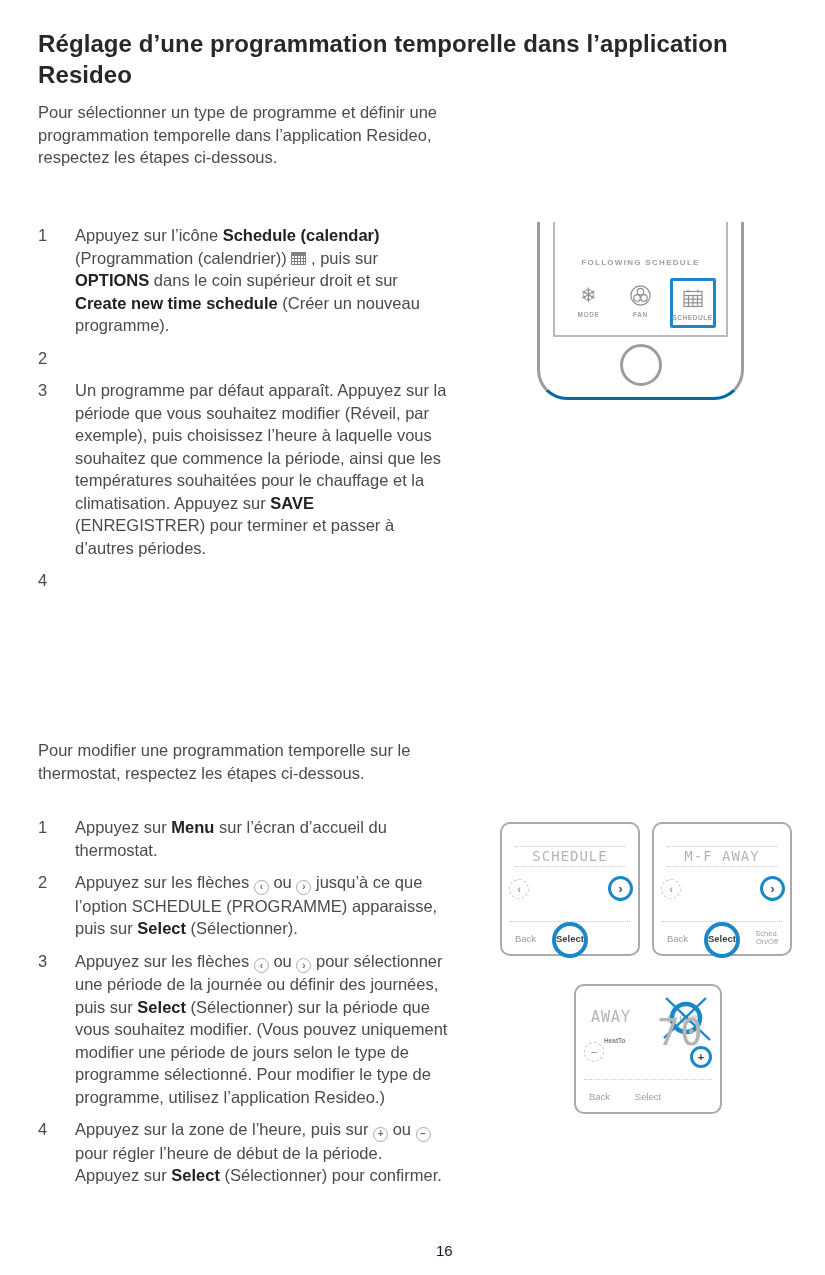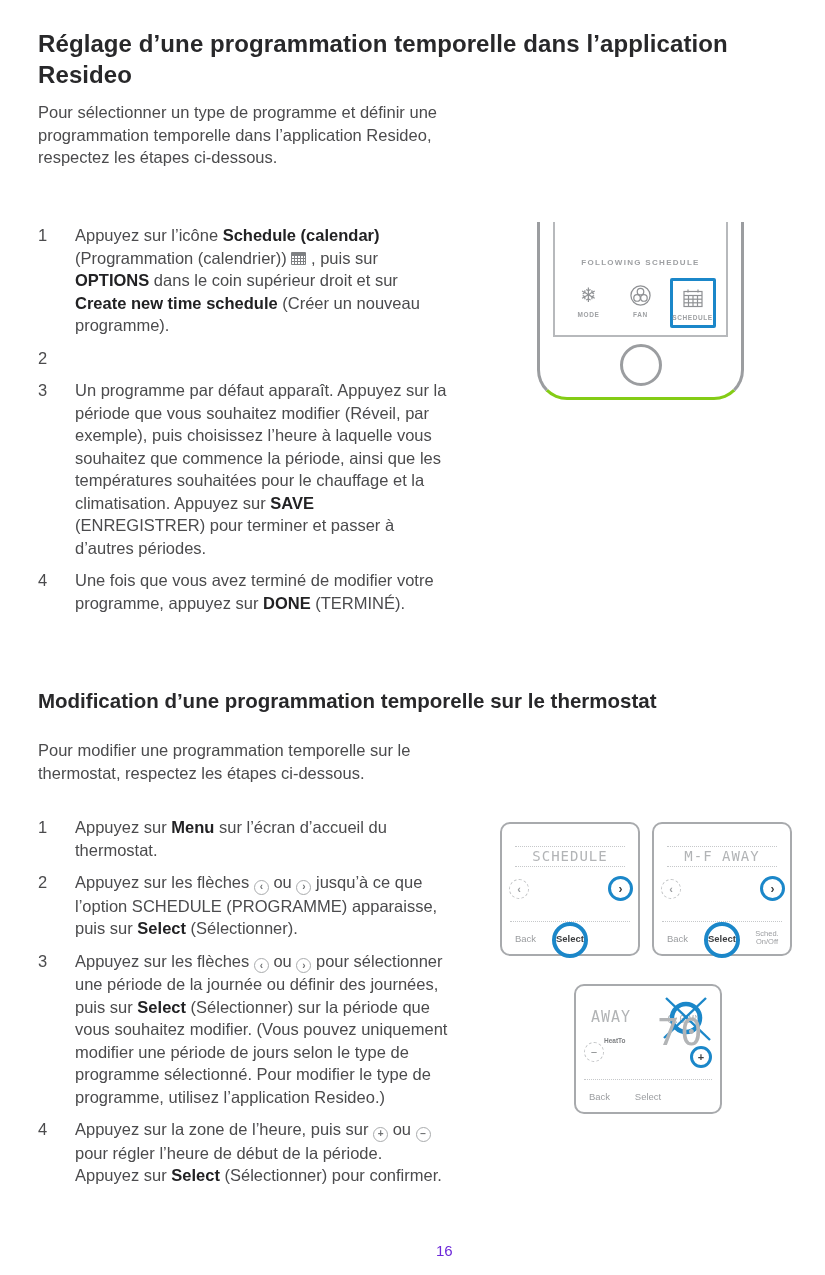--- a/index.html
+++ b/index.html
@@ -19,40 +19,40 @@
   }
   .intro1 { position:absolute; left:38px; top:101px; width:420px; font-size:16.5px; line-height:22.5px; }
   .intro2 { position:absolute; left:38px; top:739px; width:435px; font-size:16.5px; line-height:22.5px; }
   .steps { position:absolute; left:38px; width:440px; }
   #steps1 { top:224px; }
   #steps2 { top:816px; }
   .step { display:flex; margin-bottom:10px; }
   .step-num { width:37px; flex:0 0 37px; font-size:16.5px; line-height:22.5px; color:#4b4b4d; }
   .step-text { width:373px; font-size:16.5px; line-height:22.5px; color:#4b4b4d; }
   .step-text .b { font-weight:700; color:#222224; }
-  .page-num { position:absolute; left:436px; top:1242px; font-size:15px; color:#6d28d9; }
+  .page-num { position:absolute; left:436px; top:1242px; font-size:15px; color:#0f172a; }
 
   
   .inline-icon { display:inline-flex; align-items:center; justify-content:center; vertical-align:-2px; }
   .circ {
     width:15px; height:15px; border:1.4px solid #a9abad; border-radius:50%;
     font-size:10px; line-height:1; color:#6d6f71; font-weight:700;
   }
   .cal-icon {
     width:15px; height:13px; vertical-align:-1px;
     border:1.4px solid #7e8083; border-top:4px solid #7e8083; border-radius:1px;
     background-image:linear-gradient(#7e8083 1px, transparent 1px),
                      linear-gradient(90deg,#7e8083 1px, transparent 1px);
     background-size:3px 3px; background-position:-1px -1px;
   }
 
   
   #phone {
     position:absolute; left:537px; top:222px; width:207px; height:178px;
-    border-left:3px solid #9b9da0; border-right:3px solid #9b9da0; border-bottom:3px solid #84cc16;
+    border-left:3px solid #9b9da0; border-right:3px solid #9b9da0; border-bottom:3px solid #0369a1;
     border-radius:0 0 30px 30px; background:#fff;
   }
   #phone .screen {
     position:absolute; left:13px; top:0; width:175px; height:115px;
     border:2px solid #b7b9bc; border-top:none;
   }
   #phone .follow {
     position:absolute; top:36px; left:0; right:0; text-align:center;
     font-size:8px; letter-spacing:1.3px; color:#9ea0a3; font-weight:700;
   }
@@ -141,25 +141,23 @@
     </div>
     <div class="step">
       <span class="step-num">2</span>
     </div>
     <div class="step">
       <span class="step-num">3</span>
       <p class="step-text"><span>Un programme par défaut apparaît. Appuyez sur la période que vous souhaitez modifier (Réveil, par exemple), puis choisissez l’heure à laquelle vous souhaitez que commence la période, ainsi que les températures souhaitées pour le chauffage et la climatisation. Appuyez sur </span><span class="b">SAVE</span><span> (ENREGISTRER) pour terminer et passer à d’autres périodes.</span></p>
     </div>
     <div class="step">
       <span class="step-num">4</span>
-      <p class="step-text"><span>Une fois que vous avez terminé de modifier votre programme, appuyez sur </span><span class="b">DONE</span><span> (TERMINÉ).</span></p>
-    </div>
-  </div>
-
-  <h2 class="h2">Modification d’une programmation temporelle sur le thermostat</h2>
+    </div>
+  </div>
+
   <p class="intro2">Pour modifier une programmation temporelle sur le thermostat, respectez les étapes ci-dessous.</p>
 
   <div class="steps" id="steps2">
     <div class="step">
       <span class="step-num">1</span>
       <p class="step-text"><span>Appuyez sur </span><span class="b">Menu</span><span> sur l’écran d’accueil du thermostat.</span></p>
     </div>
     <div class="step">
       <span class="step-num">2</span>
       <p class="step-text"><span>Appuyez sur les flèches </span><span class="inline-icon circ">‹</span><span> ou </span><span class="inline-icon circ">›</span><span> jusqu’à ce que l’option SCHEDULE (PROGRAMME) apparaisse, puis sur </span><span class="b">Select</span><span> (Sélectionner).</span></p>

